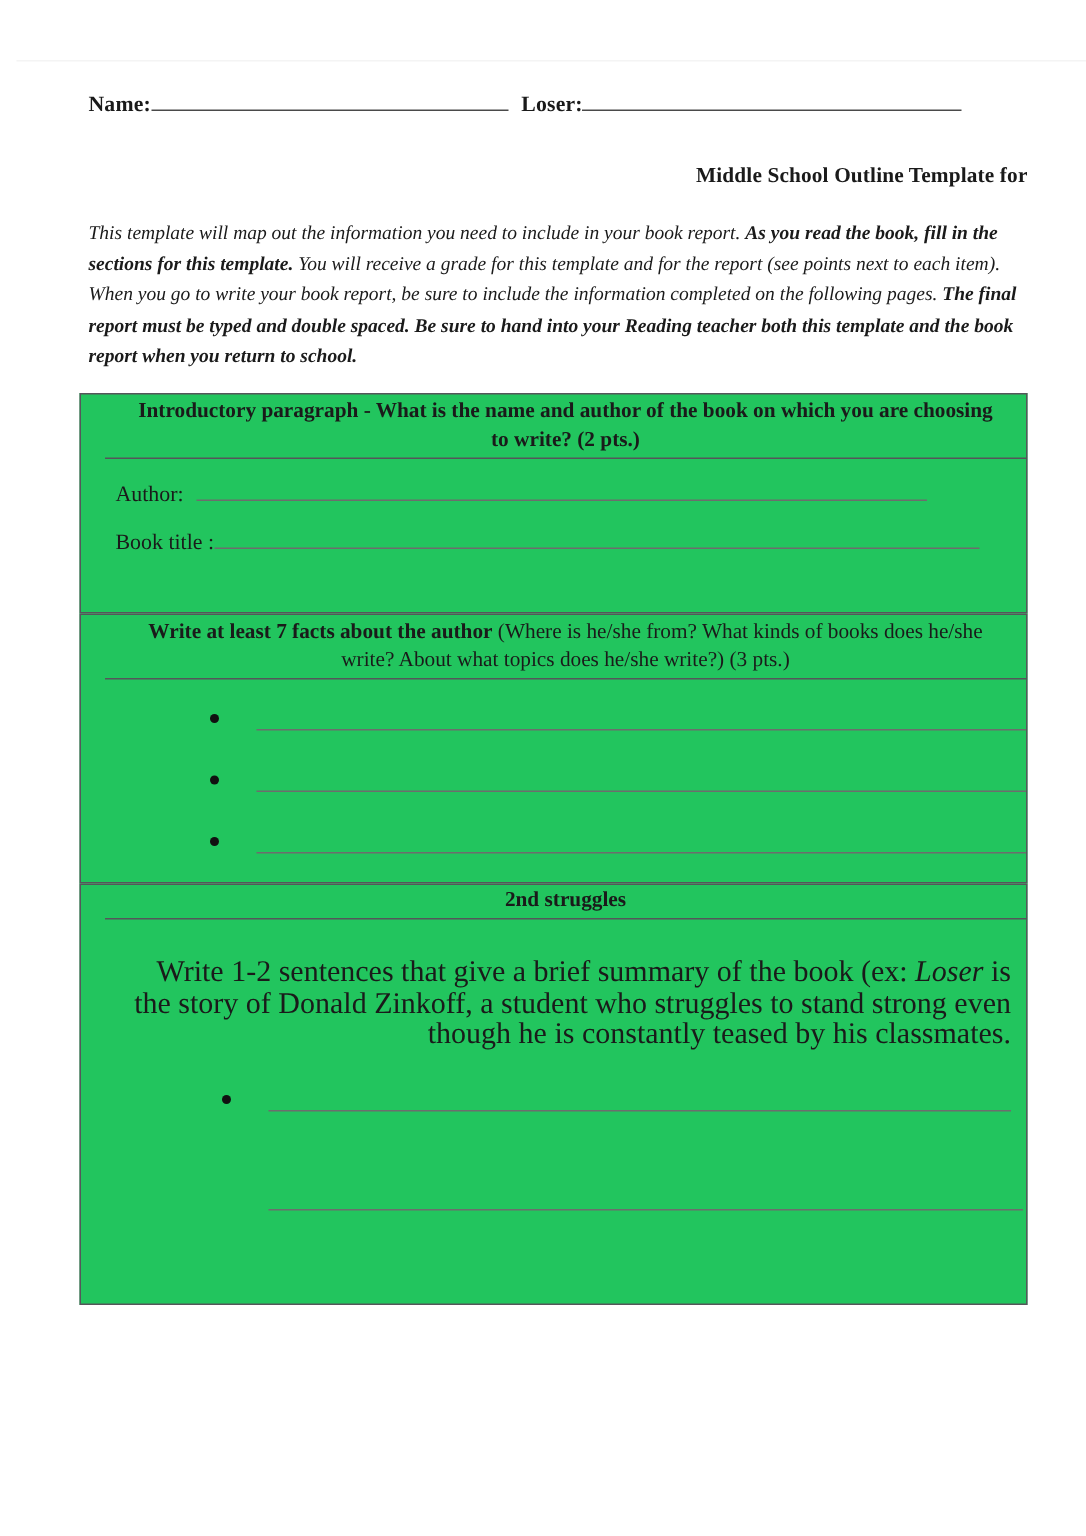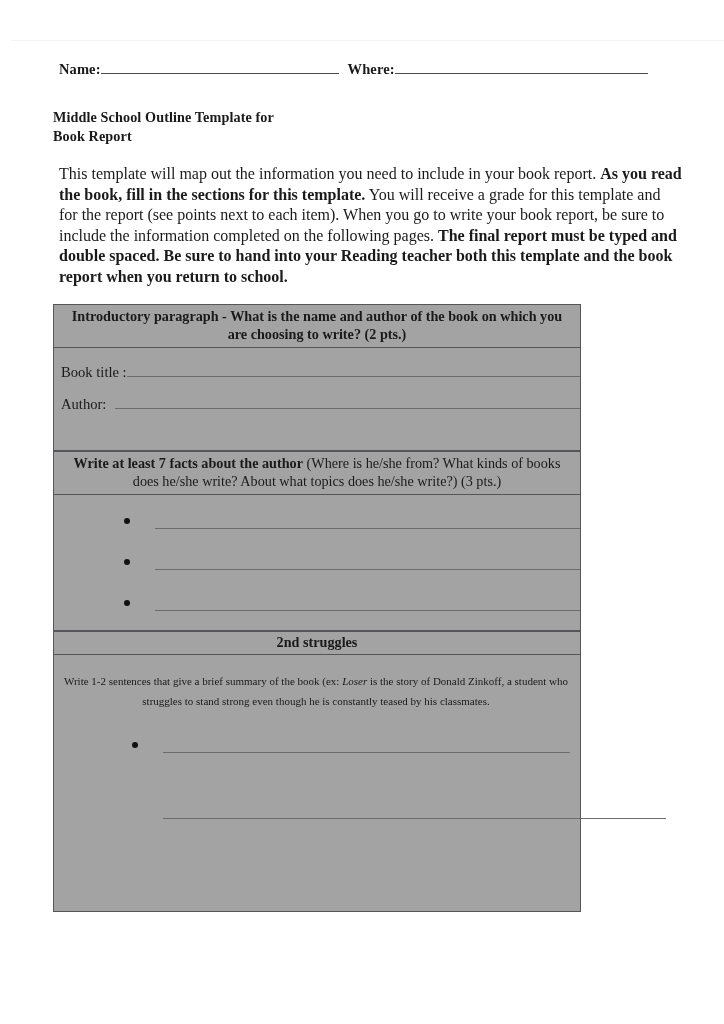--- a/index.html
+++ b/index.html
@@ -62,45 +62,47 @@
     flex: 0 0 auto;
     border-bottom: 1.2px solid #4a4a4a;
     height: 13px;
   }
   .nd-rule.name-rule { width: 238px; margin-right: 9px; }
   .nd-rule.date-rule { width: 253px; }
 
   
   .doc-title {
     margin-top: 22px;
-    text-align: left;
+    text-align: right;
     font-weight: bold;
     font-size: 14.2px;
     line-height: 19px;
     letter-spacing: 0.1px;
   }
   .doc-title .title-line-2 { display: block; }
 
   
   .intro {
     margin-top: 18px;
-    font-size: 16px;
+    font-size: 13px;
     line-height: 20.6px;
     text-align: left;
     padding-left: 6px;
     padding-right: 2px;
+    font-style: italic;
   }
   .intro b { font-weight: bold; }
 
   
   .box {
     border: 1.3px solid #55565a;
     box-sizing: border-box;
-    width: 528px;
-    background: #a3a3a3;
+    width: 632px;
+    background: #22c55e;
+    padding-left: 16px;
   }
   .box + .box { margin-top: 0; }
 
   .box-head {
     border-bottom: 1.3px solid #55565a;
     text-align: center;
     font-size: 14.2px;
     line-height: 18.6px;
     padding: 2px 16px 3px 16px;
     box-sizing: border-box;
@@ -161,23 +163,23 @@
   .box-3 { margin-top: 36px; }
   .box-3 .box-head {
     padding: 1px 16px 2px 16px;
     font-weight: bold;
   }
   .box-3 .box-body {
     height: 256px;
     padding: 5px 10px 0 8px;
   }
   .summary-text {
-    font-size: 11px;
+    font-size: 20px;
     line-height: 20.6px;
-    text-align: center;
+    text-align: right;
   }
   .summary-text i { font-style: italic; }
 
   .box-3 .bullet-block { margin-top: 25px; }
   .box-3 .bullet-rule { width: 503px; }
   .box-3 .extra-rule {
     border-bottom: 1.1px solid #6d6d6d;
     height: 15px;
     width: 503px;
     margin-left: 101px;
@@ -189,41 +191,40 @@
 
 <div class="page">
 
   <div class="page-top-rule"></div>
 
   <div class="content">
 
     <div class="namedate-row">
       <span class="nd-label">Name:</span>
       <span class="nd-rule name-rule"></span>
-      <span class="nd-label">Where:</span>
+      <span class="nd-label">Loser:</span>
       <span class="nd-rule date-rule"></span>
     </div>
 
     <div class="doc-title">
       <span>Middle School Outline Template for</span>
-      <span class="title-line-2">Book Report</span>
     </div>
 
     <p class="intro"><span>This template will map out the information you need to include in your book report. </span><b>As you read the book, fill in the sections for this template.</b><span> You will receive a grade for this template and for the report (see points next to each item).  When you go to write your book report, be sure to include the information completed on the following pages.  </span><b>The final report must be typed and double spaced. Be sure to hand into your Reading teacher both this template and the book report when you return to school.</b></p>
 
     <div class="box box-1">
       <div class="box-head"><b>Introductory paragraph - What is the name and author of the book on which you are choosing to write? (2 pts.)</b></div>
       <div class="box-body">
         <div class="field-row">
+          <span class="field-label">Author:</span>
+          <span class="field-rule author-rule"></span>
+        </div>
+        <div class="field-row">
           <span class="field-label">Book title :</span>
           <span class="field-rule book-rule"></span>
-        </div>
-        <div class="field-row">
-          <span class="field-label">Author:</span>
-          <span class="field-rule author-rule"></span>
         </div>
       </div>
     </div>
 
     <div class="box box-2">
       <div class="box-head"><b>Write at least 7 facts about the author</b><span class="reg"> (Where is he/she from? What kinds of books does he/she write? About what topics does he/she write?) (3 pts.)</span></div>
       <div class="box-body">
         <div class="bullet-row">
           <span class="bullet-dot"></span>
           <span class="bullet-rule"></span>

